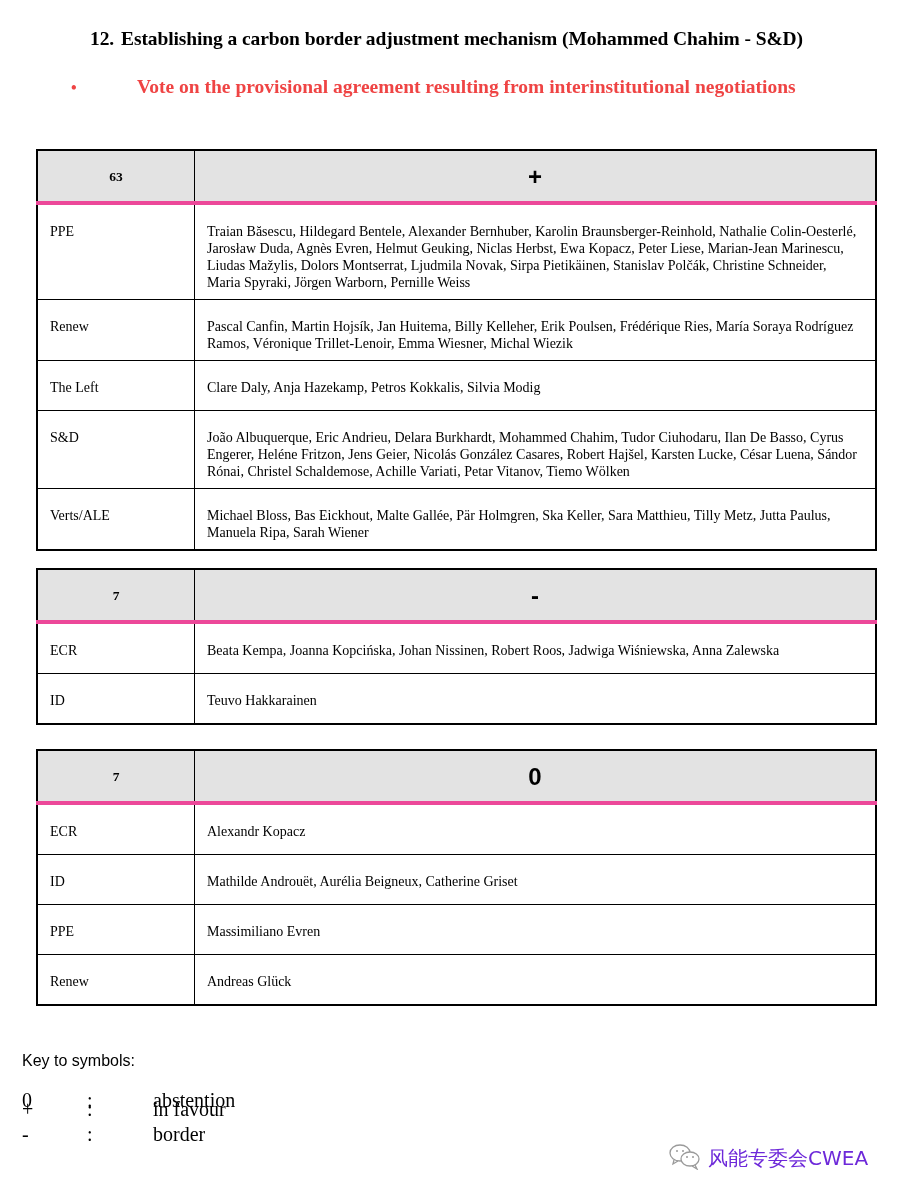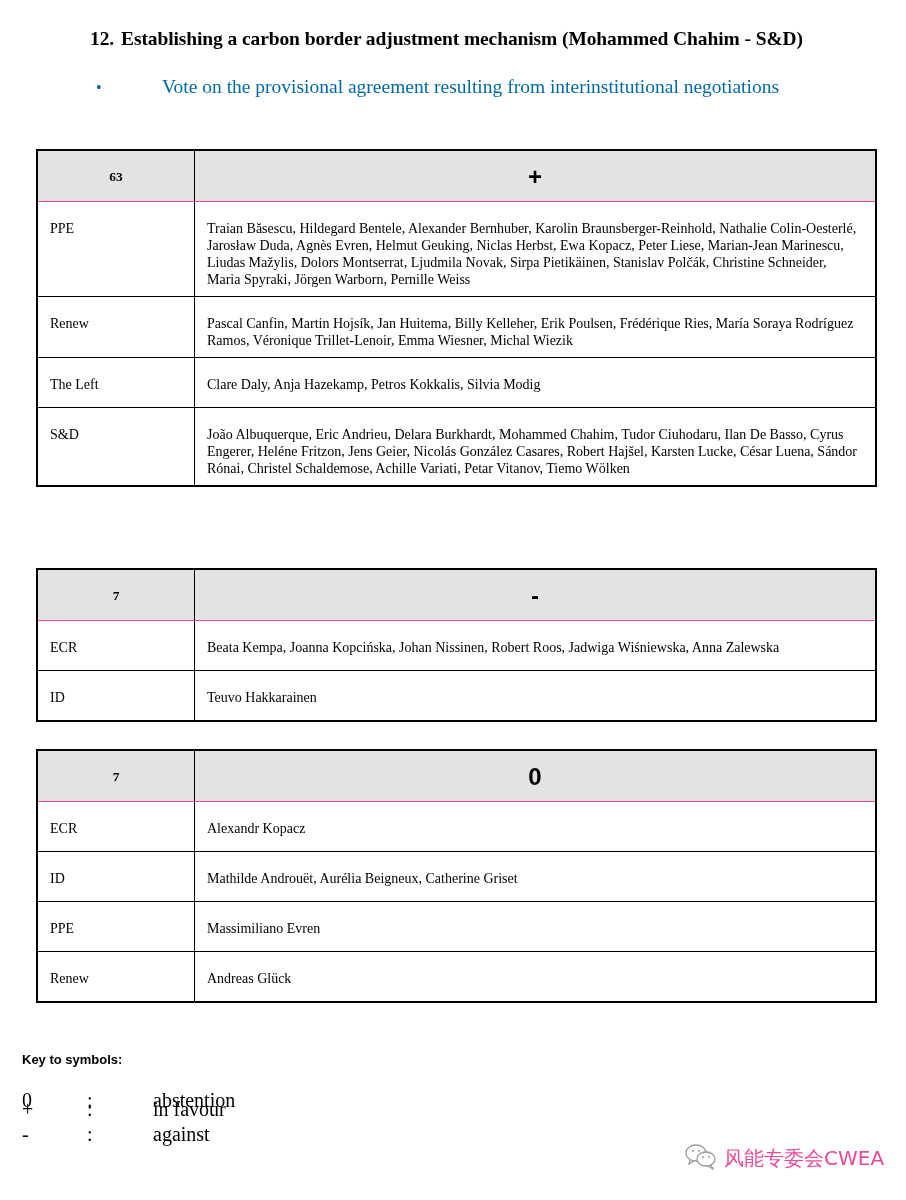--- a/index.html
+++ b/index.html
@@ -7,57 +7,57 @@
       width: 906px; height: 1200px; position: relative; overflow: hidden;
       font-family: "Liberation Serif", serif; color: #000;
     }
     .title {
       position: absolute; left: 90px; top: 28px;
       font-size: 19.5px; font-weight: bold; letter-spacing: -0.1px;
       white-space: nowrap;
     }
     .title .num { display: inline-block; width: 31px; }
     .subtitle {
-      position: absolute; left: 96px; top: 76px;
-      font-size: 19.5px; font-weight: normal; color: #0369a1;
+      position: absolute; left: 71px; top: 76px;
+      font-size: 19.5px; font-weight: bold; color: #ef4444;
       white-space: nowrap;
     }
     .subtitle .bullet { display: inline-block; width: 66px; font-size: 16px; }
     table.vote {
       position: absolute; left: 36px; width: 841px;
       border-collapse: collapse; font-size: 14px;
       border: 2px solid #000;
     }
     table.vote td {
       border: 1px solid #000; vertical-align: top;
       padding: 18px 12px 8px 12px; line-height: 17px;
     }
     table.vote td.group { width: 132px; }
     table.vote tr.head td {
       background: #e3e3e3; height: 34px; vertical-align: middle; padding: 8px 12px;
-      border-bottom: 1px solid #ec4899;
+      border-bottom: 4px solid #ec4899;
     }
     table.vote tr.head td.count { text-align: center; font-weight: bold; font-size: 13.5px; }
     table.vote tr.head td.sym {
       text-align: center; font-weight: bold; font-size: 24px;
       font-family: "Liberation Sans", sans-serif;
     }
     table.vote tr.row td { height: 23px; }
     .key-title {
       position: absolute; left: 22px; top: 1052px;
-      font-family: "Liberation Sans", sans-serif; font-size: 13px; font-weight: bold;
+      font-family: "Liberation Sans", sans-serif; font-size: 16px;
     }
     .key-row {
       position: absolute; left: 22px; font-size: 20px; white-space: nowrap;
     }
     .key-row .s { display: inline-block; width: 65px; }
     .key-row .c { display: inline-block; width: 66px; }
     .watermark {
-      position: absolute; left: 684px; top: 1142px;
-      font-family: "DejaVu Sans", sans-serif; font-size: 20px; color: #ec4899;
+      position: absolute; left: 668px; top: 1142px;
+      font-family: "DejaVu Sans", sans-serif; font-size: 20px; color: #6d28d9;
       display: flex; align-items: center; gap: 6px; white-space: nowrap;
     }
   </style>
 </head>
 <body>
 
 <div class="title">
   <span class="num">12.</span><span>Establishing a carbon border adjustment mechanism (Mohammed Chahim - S&amp;D)</span>
 </div>
 
@@ -79,20 +79,24 @@
     <td class="group">Renew</td>
     <td>Pascal Canfin, Martin Hojsík, Jan Huitema, Billy Kelleher, Erik Poulsen, Frédérique Ries, María Soraya Rodríguez Ramos, Véronique Trillet-Lenoir, Emma Wiesner, Michal Wiezik</td>
   </tr>
   <tr class="row">
     <td class="group">The Left</td>
     <td>Clare Daly, Anja Hazekamp, Petros Kokkalis, Silvia Modig</td>
   </tr>
   <tr class="row">
     <td class="group">S&amp;D</td>
     <td>João Albuquerque, Eric Andrieu, Delara Burkhardt, Mohammed Chahim, Tudor Ciuhodaru, Ilan De Basso, Cyrus Engerer, Heléne Fritzon, Jens Geier, Nicolás González Casares, Robert Hajšel, Karsten Lucke, César Luena, Sándor Rónai, Christel Schaldemose, Achille Variati, Petar Vitanov, Tiemo Wölken</td>
+  </tr>
+  <tr class="row">
+    <td class="group">Verts/ALE</td>
+    <td>Michael Bloss, Bas Eickhout, Malte Gallée, Pär Holmgren, Ska Keller, Sara Matthieu, Tilly Metz, Jutta Paulus, Manuela Ripa, Sarah Wiener</td>
   </tr>
 </tbody>
   </table>
 
 <table class="vote" style="top:568px;">
   <tbody>
       <tr class="head">
     <td class="count group">7</td>
     <td class="sym">-</td>
   </tr>
@@ -131,21 +135,21 @@
   </tr>
 </tbody>
   </table>
 
 <div class="key-title">Key to symbols:</div>
 
 <div class="key-row" style="top:1098px;">
   <span class="s">+</span><span class="c">:</span><span>in favour</span>
 </div>
 <div class="key-row" style="top:1123px;">
-  <span class="s">-</span><span class="c">:</span><span>against</span>
+  <span class="s">-</span><span class="c">:</span><span>border</span>
 </div>
 <div class="key-row" style="top:1089px;">
   <span class="s">0</span><span class="c">:</span><span>abstention</span>
 </div>
 
 <div class="watermark">
   <span>
     <svg width="34" height="28" viewBox="0 0 34 28">
       <ellipse cx="12" cy="11" rx="10" ry="8" fill="none" stroke="#9a9a9a" stroke-width="1.3"></ellipse>
       <path d="M6 18 L5 22 L10 19" fill="none" stroke="#9a9a9a" stroke-width="1.3"></path>

